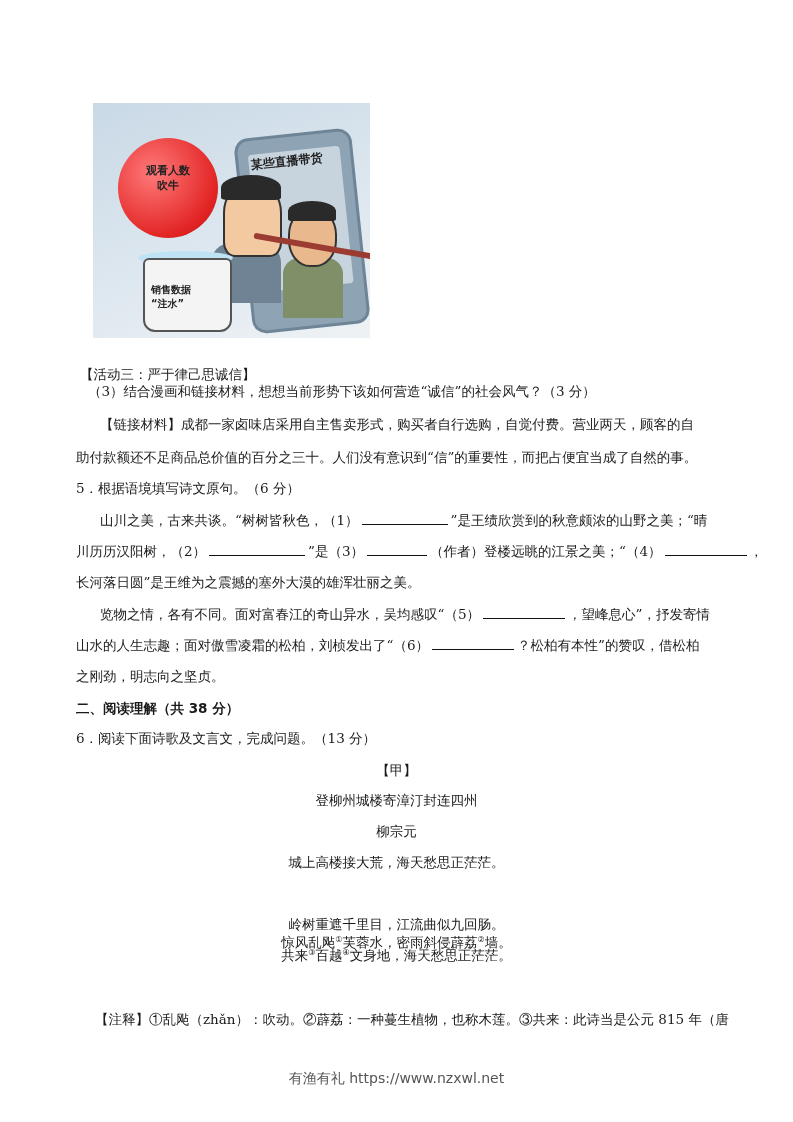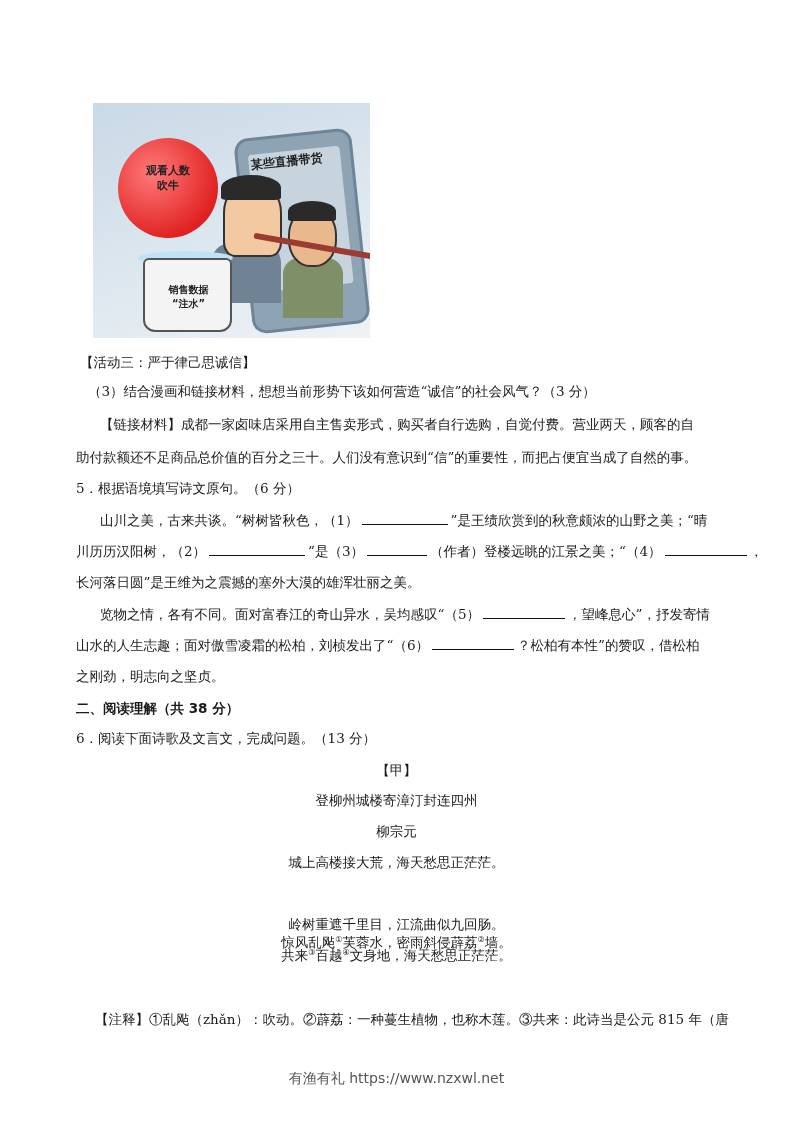--- a/index.html
+++ b/index.html
@@ -33,21 +33,21 @@
   .man1 { position: absolute; left: 130px; top: 80px; width: 55px; height: 70px; border-radius: 40% 40% 20% 20%;
     background: #f2c9a0; border: 2px solid #333; }
   .man1-hair { position: absolute; left: 128px; top: 72px; width: 60px; height: 25px; background: #2a2a2a; border-radius: 50% 50% 10% 10%; }
   .body1 { position: absolute; left: 118px; top: 140px; width: 70px; height: 60px; background: #6f8394; border-radius: 20px 20px 0 0; }
   .man2 { position: absolute; left: 195px; top: 105px; width: 45px; height: 55px; border-radius: 45%; background: #e9b98d; border: 2px solid #333; }
   .man2-hair { position: absolute; left: 195px; top: 98px; width: 48px; height: 20px; background: #2a2a2a; border-radius: 50% 50% 10% 10%; }
   .body2 { position: absolute; left: 190px; top: 155px; width: 60px; height: 60px; background: #7f8f68; border-radius: 16px 16px 0 0; }
   .hose { position: absolute; left: 160px; top: 140px; width: 120px; height: 6px; background: #9b3b32; transform: rotate(10deg); border-radius: 3px; }
   .bucket { position: absolute; left: 50px; top: 155px; width: 85px; height: 70px; background: #f4f4f4;
     border: 2px solid #555; border-radius: 6px 6px 12px 12px; }
-  .bucket-text { position: absolute; left: 58px; top: 180px; width: 75px; text-align: center;
+  .bucket-text { position: absolute; left: 58px; top: 180px; width: 75px; 
     font-family: "DejaVu Sans", sans-serif; font-weight: bold; font-size: 10px; color: #222; line-height: 14px; }
   .water { position: absolute; left: 45px; top: 148px; width: 95px; height: 14px; background: #bfe3f5; border-radius: 50%; }
 </style>
 </head>
 <body>
 
 <div class="page">
 
   <div class="cartoon">
     <div class="balloon"></div>
@@ -67,21 +67,21 @@
     <div class="man1-hair"></div>
     <div class="hose"></div>
     <div class="water"></div>
     <div class="bucket"></div>
     <div class="bucket-text">
       <div>销售数据</div>
       <div>“注水”</div>
     </div>
   </div>
 
-  <div class="line" style="top:352px; left:80px;">【活动三：严于律己思诚信】</div>
+  <div class="line" style="top:364px; left:80px;">【活动三：严于律己思诚信】</div>
   <div class="line" style="top:381px; left:88px;">（3）结合漫画和链接材料，想想当前形势下该如何营造“诚信”的社会风气？（3 分）</div>
   <div class="line" style="top:447px;">助付款额还不足商品总价值的百分之三十。人们没有意识到“信”的重要性，而把占便宜当成了自然的事。</div>
   <div class="line" style="top:414px; left:100px;">【链接材料】成都一家卤味店采用自主售卖形式，购买者自行选购，自觉付费。营业两天，顾客的自</div>
 
   <div class="line" style="top:478px;">5．根据语境填写诗文原句。（6 分）</div>
 
   <div class="line indent" style="top:510px;">
     <span>山川之美，古来共谈。“树树皆秋色，（1）</span><span class="blank" style="width:86px;"></span><span>”是王绩欣赏到的秋意颇浓的山野之美；“晴</span>
   </div>
   <div class="line" style="top:541px;">

